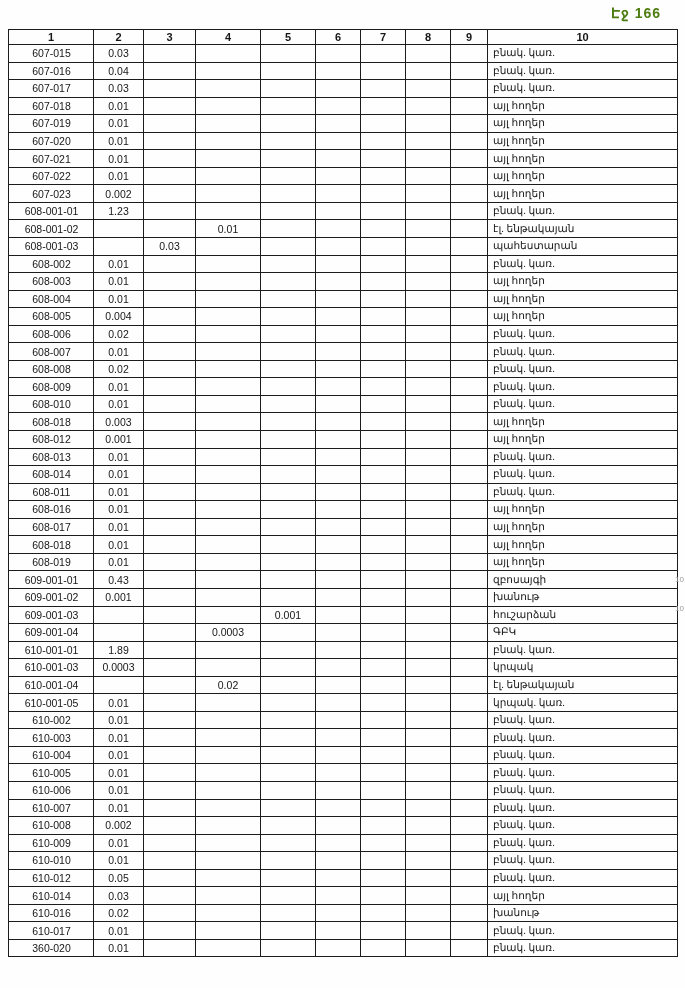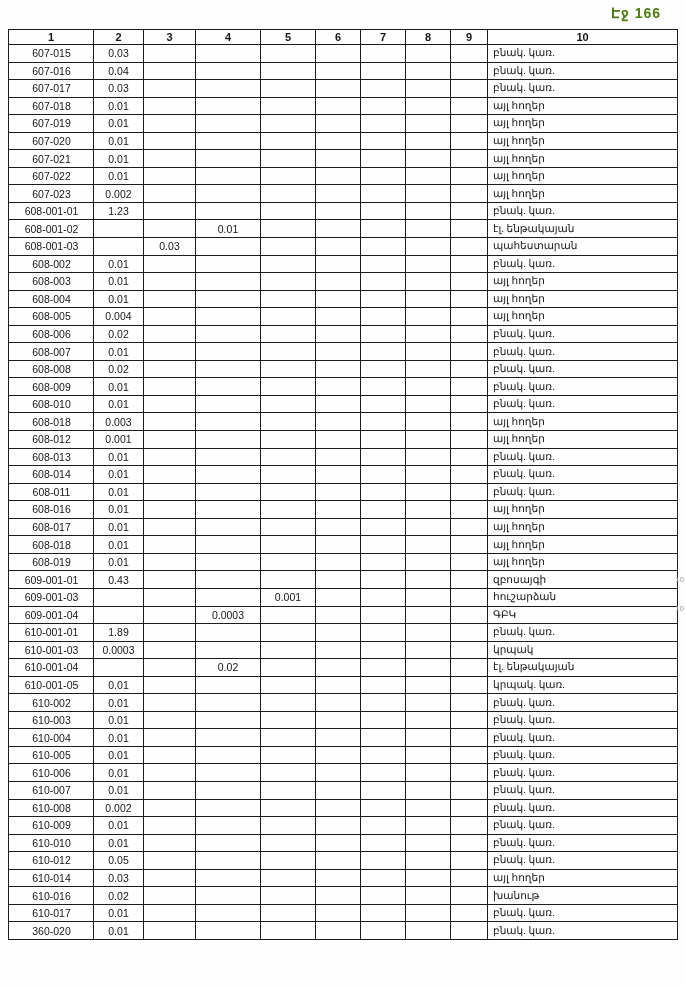--- a/index.html
+++ b/index.html
@@ -494,20 +494,32 @@
           <td></td>
           <td></td>
           <td></td>
           <td></td>
           <td></td>
           <td></td>
           <td></td>
           <td>զբոսայգի</td>
         </tr>
         <tr>
+          <td>609-001-02</td>
+          <td>0.001</td>
+          <td></td>
+          <td></td>
+          <td></td>
+          <td></td>
+          <td></td>
+          <td></td>
+          <td></td>
+          <td>խանութ</td>
+        </tr>
+        <tr>
           <td>609-001-03</td>
           <td></td>
           <td></td>
           <td></td>
           <td>0.001</td>
           <td></td>
           <td></td>
           <td></td>
           <td></td>
           <td>հուշարձան</td>

